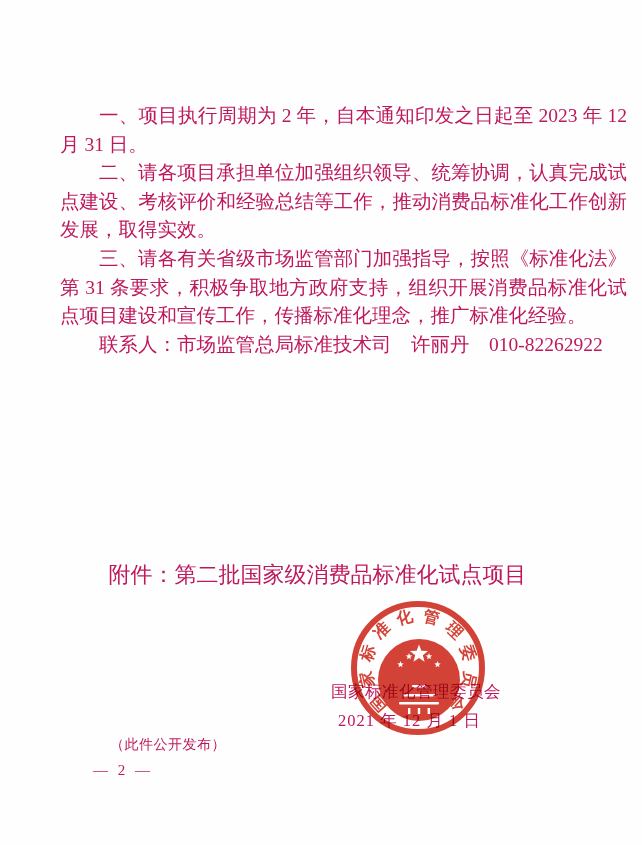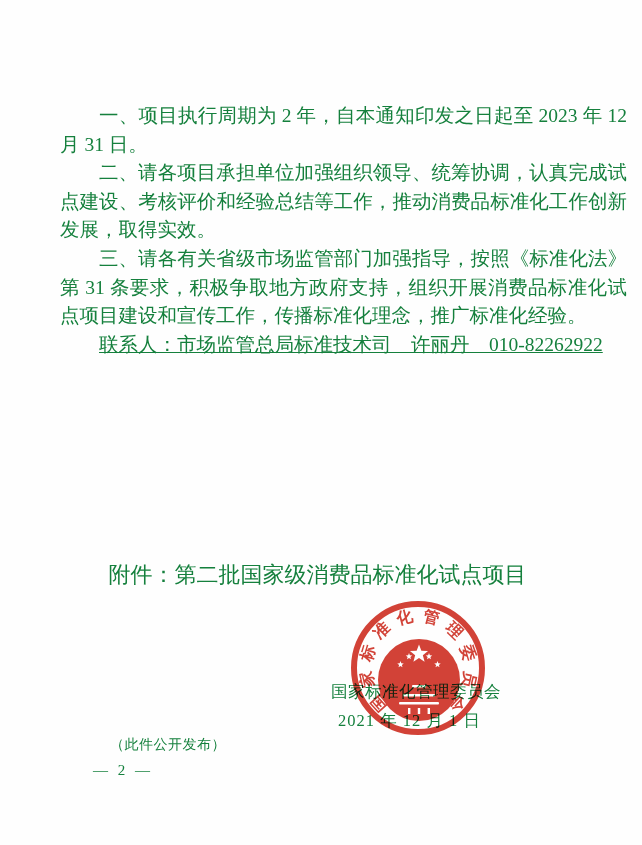--- a/index.html
+++ b/index.html
@@ -3,39 +3,38 @@
 <meta charset="utf-8">
 <style>
   html, body { margin: 0; padding: 0; background: #ffffff; }
   .page {
     position: relative;
     width: 642px;
     height: 845px;
     background: #fefefe;
     overflow: hidden;
     font-family: "Liberation Serif", "DejaVu Serif", serif;
-    color: #15803d;
+    color: #be185d;
   }
   .body-text {
     position: absolute;
     left: 60px;
     top: 102px;
     width: 567px;
     font-size: 19.5px;
     line-height: 28.6px;
     text-align: justify;
   }
   .body-text p {
     margin: 0;
     text-indent: 2em;
   }
   .plain-line {
     text-align: left;
     white-space: nowrap;
-    text-decoration: underline;
   }
   .attachment-line {
     position: absolute;
     left: 60px;
     top: 561px;
     width: 567px;
     font-size: 22px;
     line-height: 28.6px;
     text-indent: 2.2em;
     white-space: nowrap;

